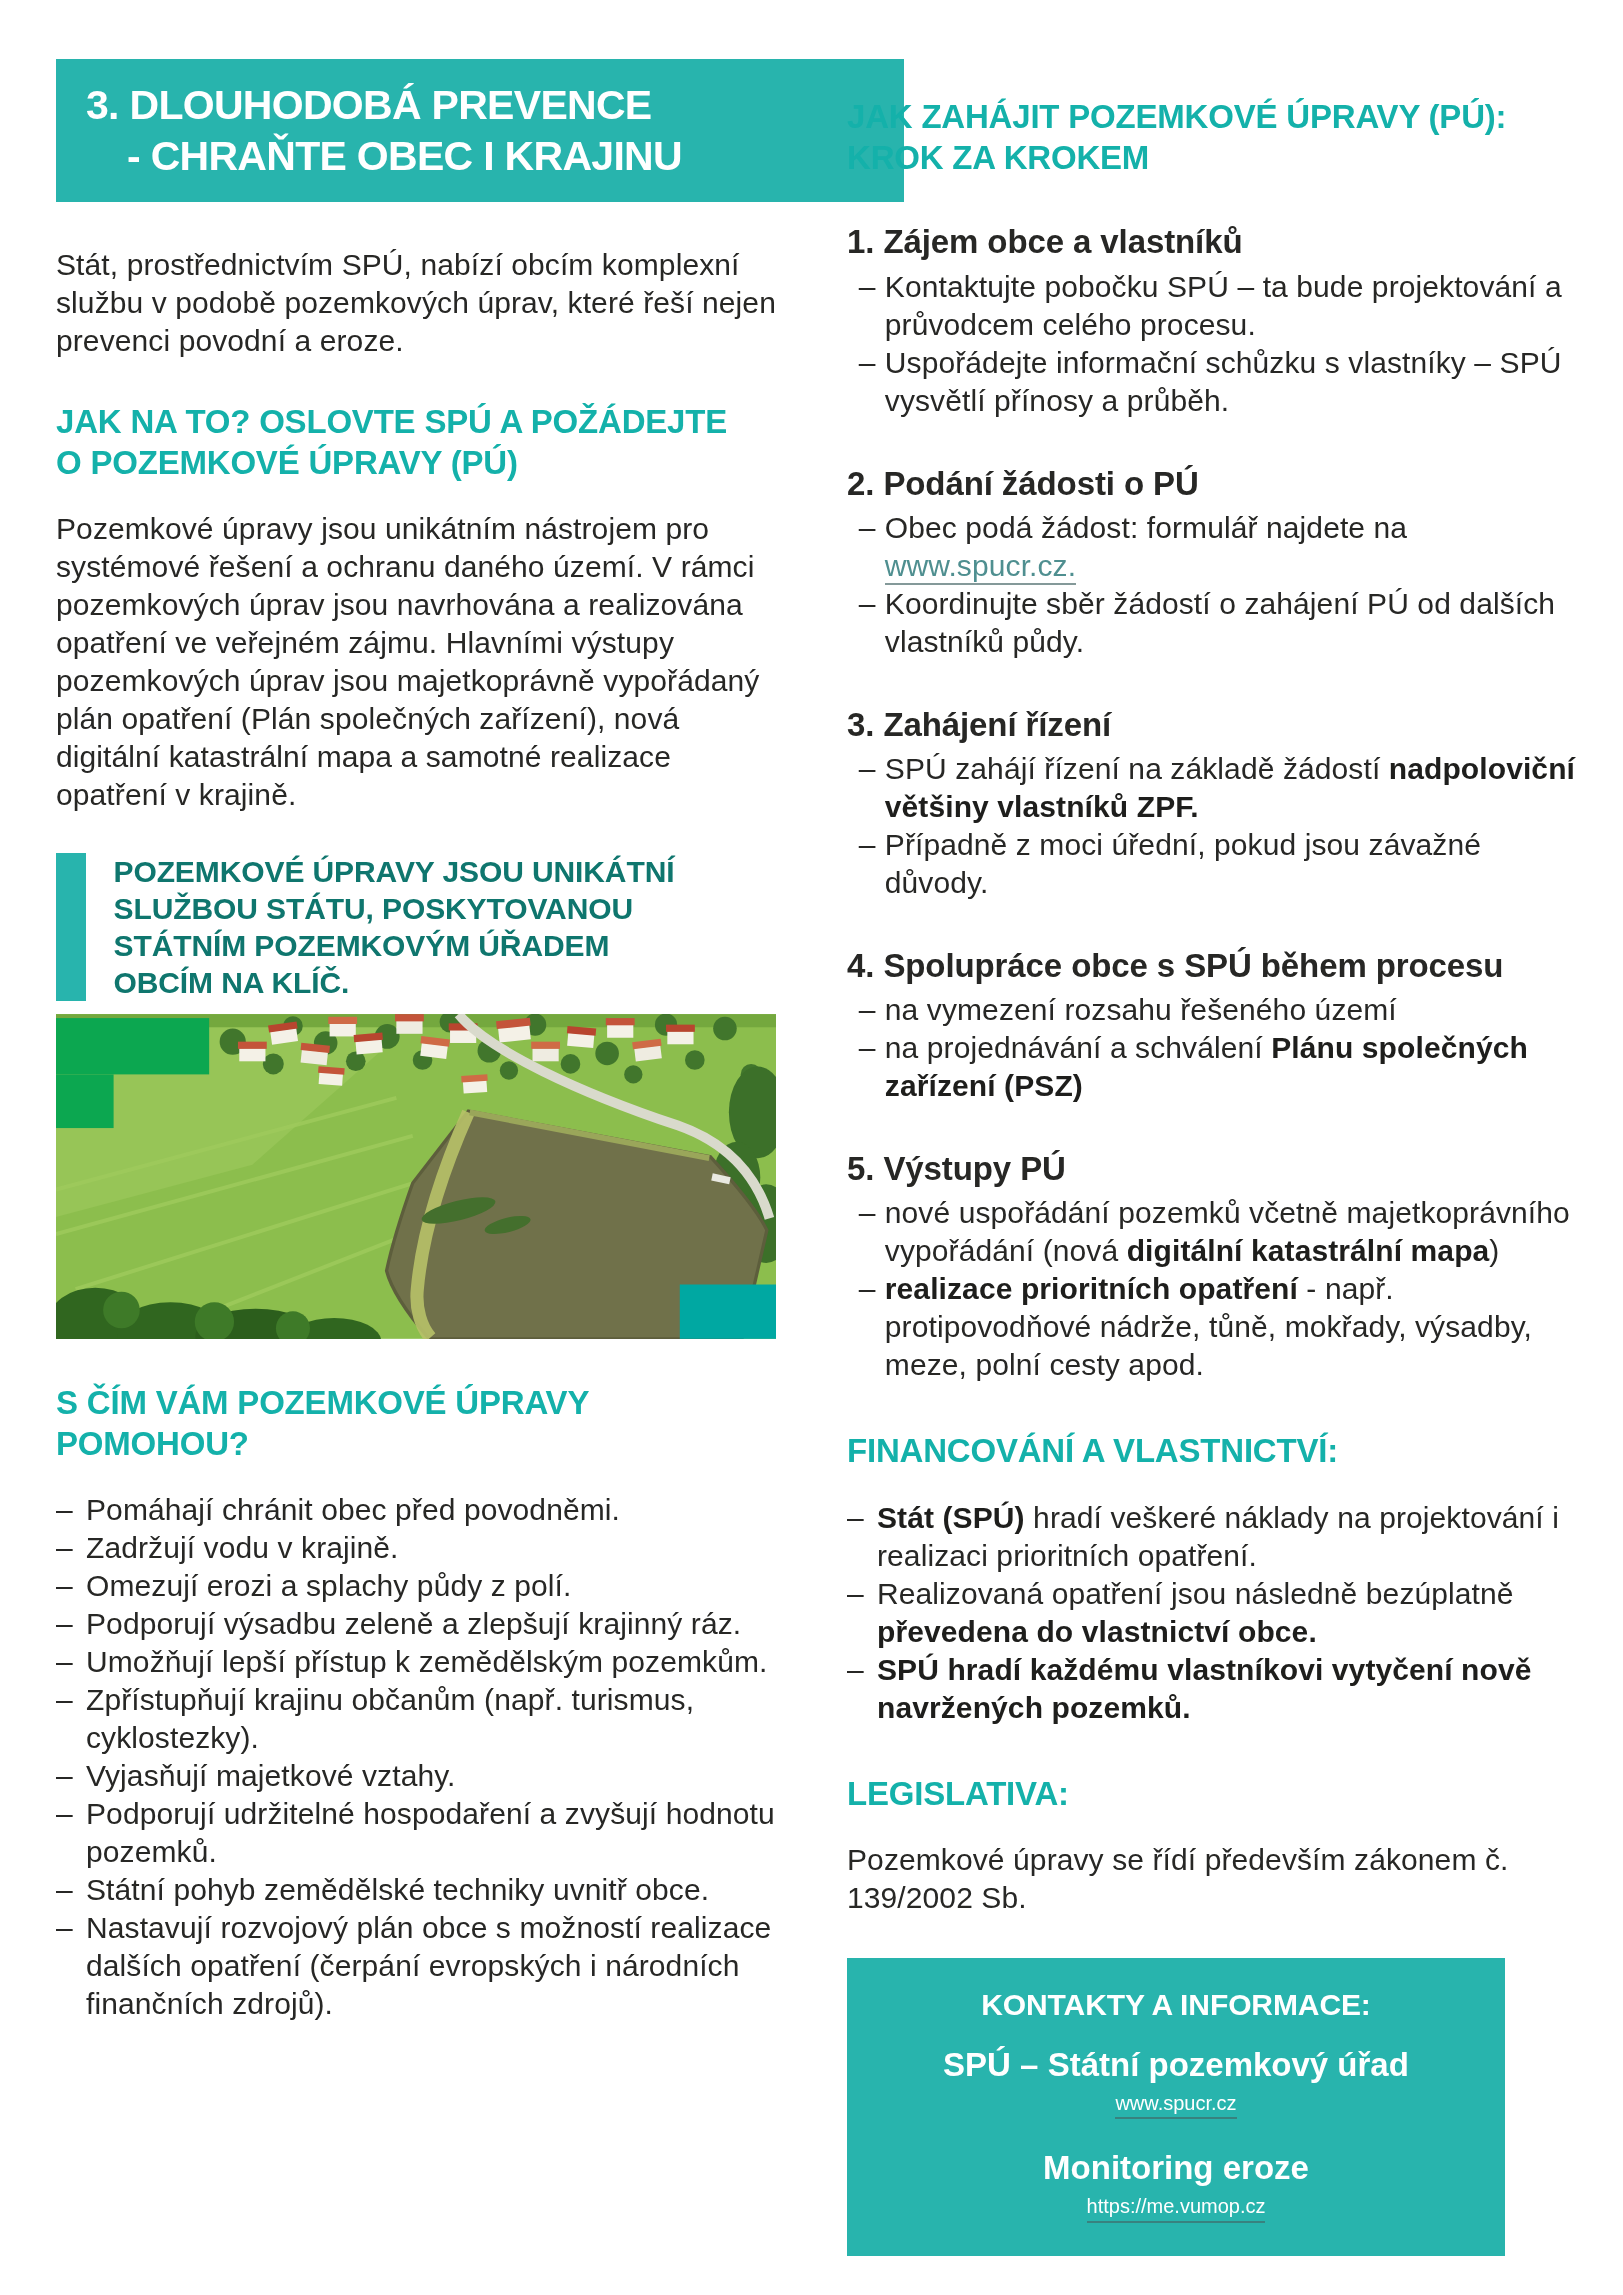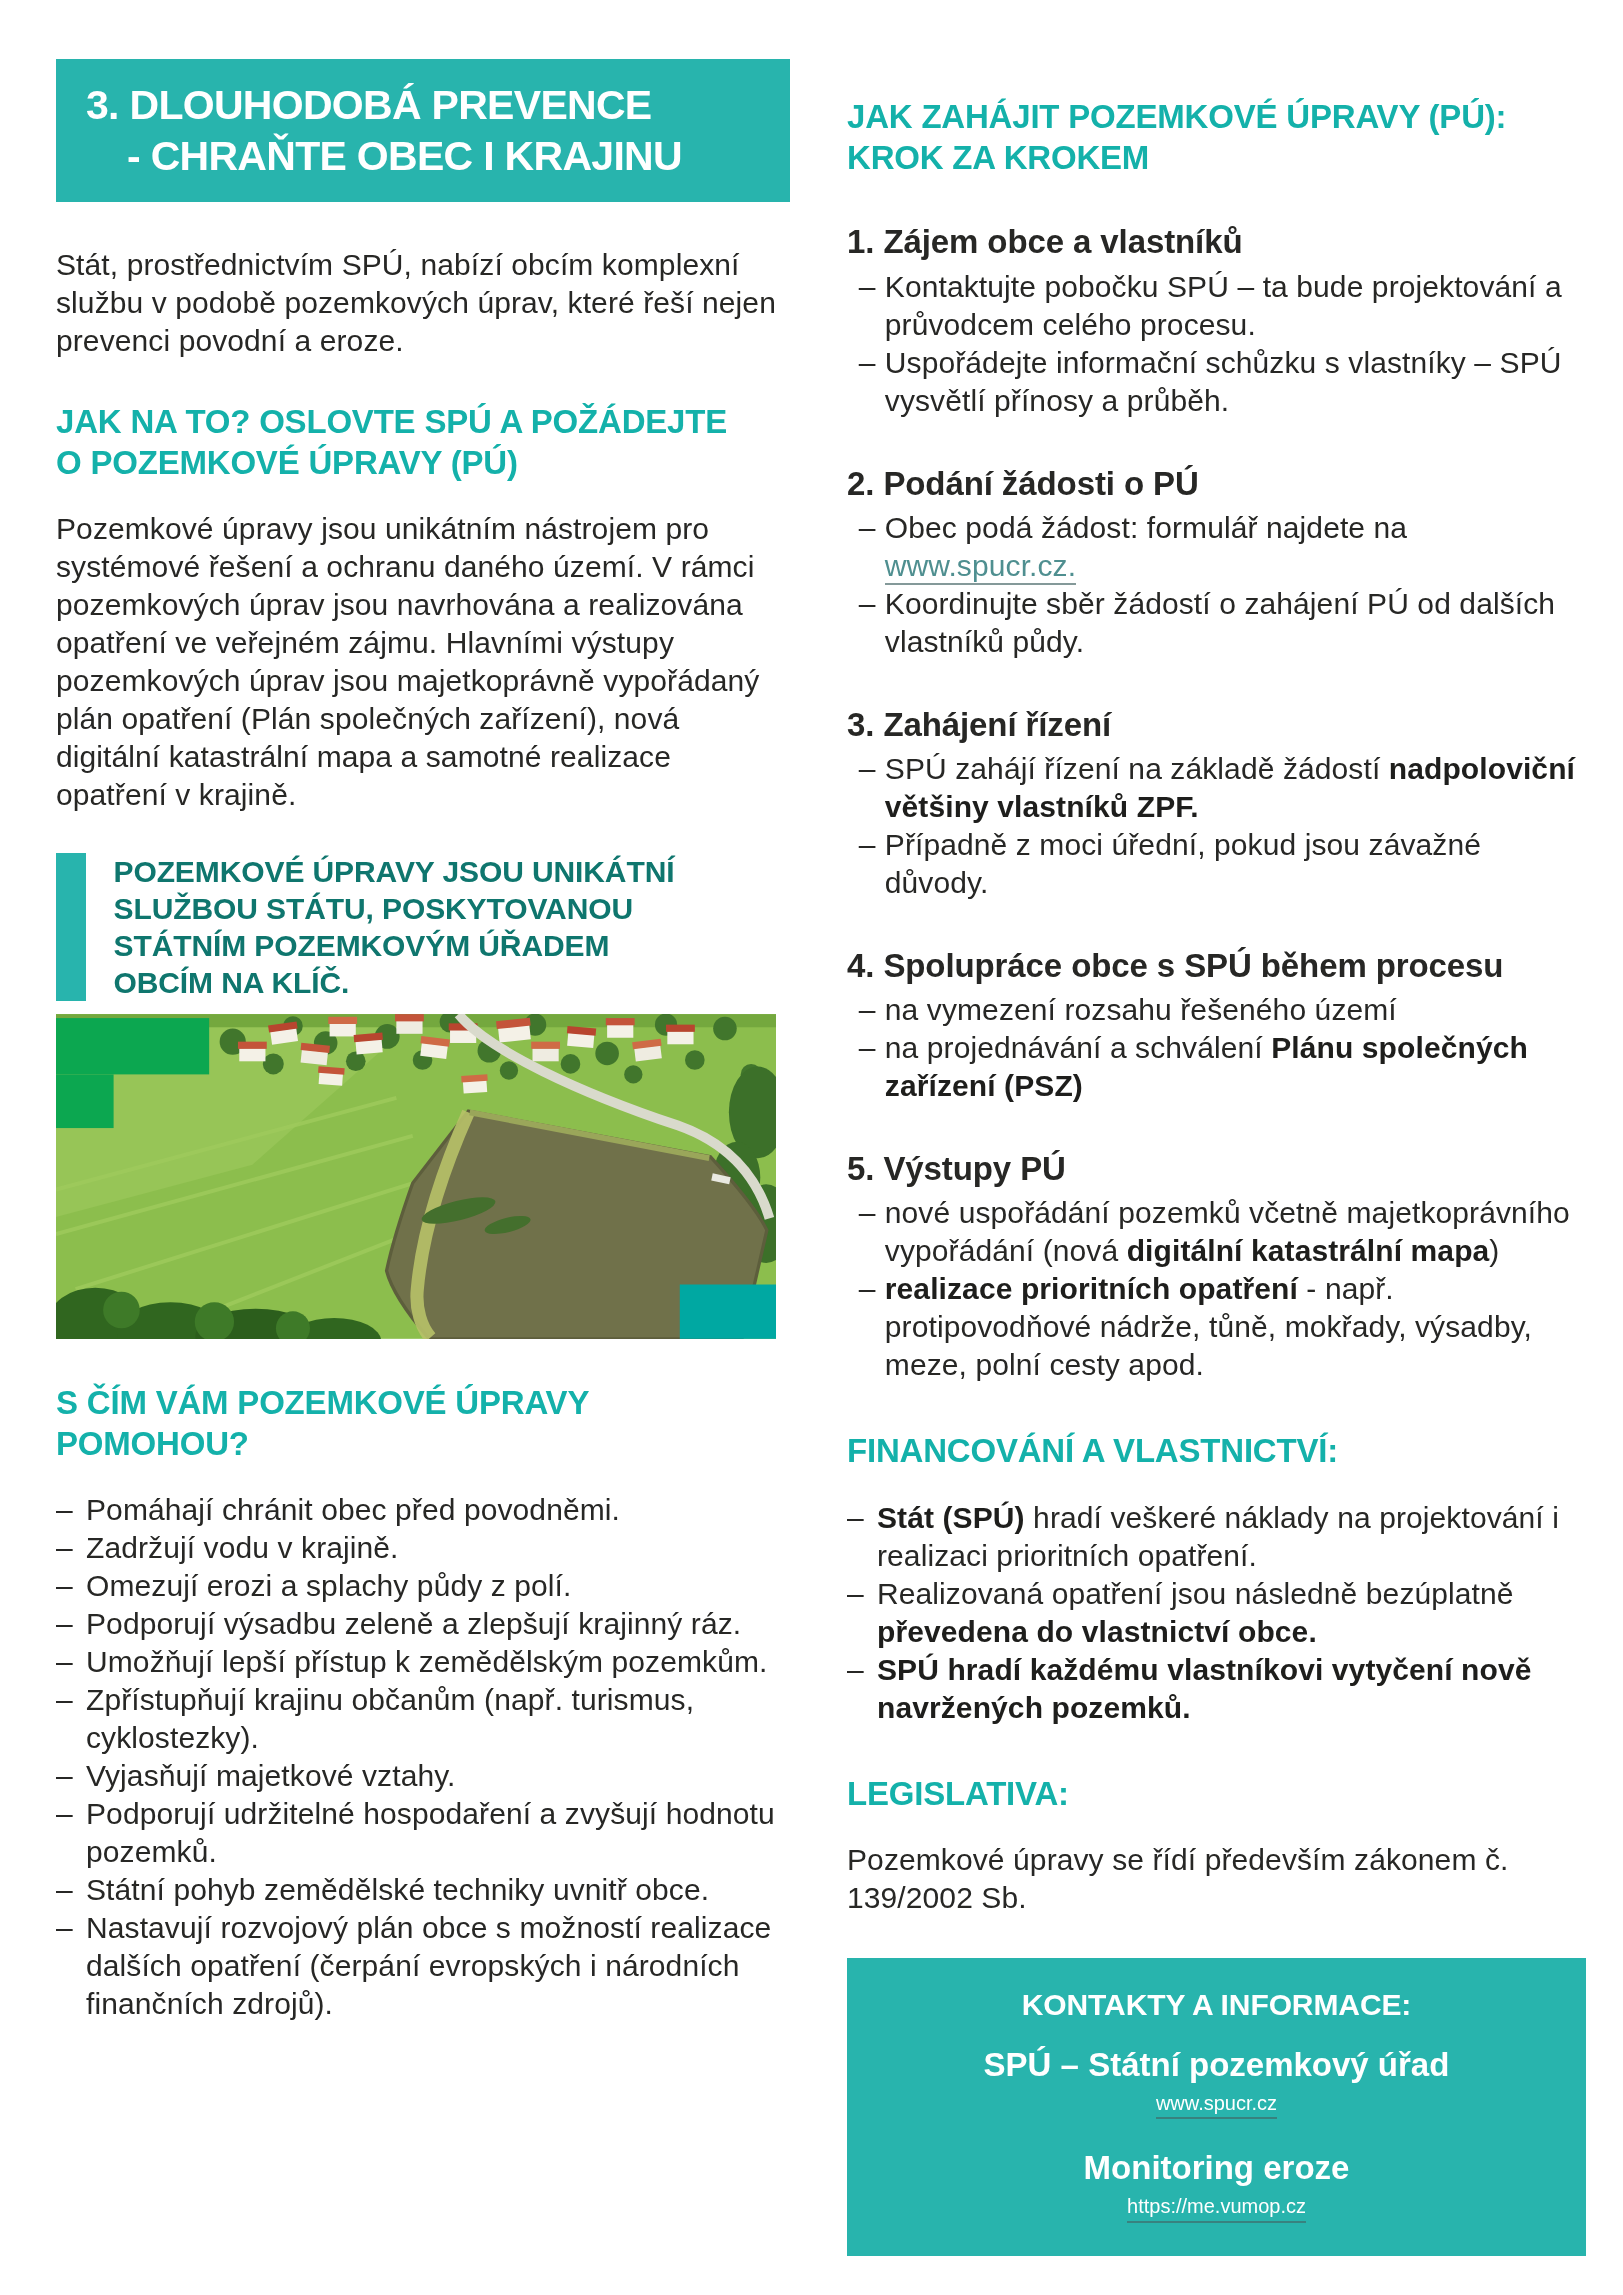--- a/index.html
+++ b/index.html
@@ -14,21 +14,21 @@
     height:2295px;
     background:#ffffff;
     overflow:hidden;
   }
   .col-left  { position:absolute; left:56px;  top:59px;  width:720px; }
   .col-right { position:absolute; left:847px; top:69px; width:739px; }
 
   
   .banner {
     box-sizing:border-box;
-    width:734px;
+    width:848px;
     background:#28b4ad;
     color:#ffffff;
     font-weight:700;
     font-size:41px;
     line-height:51px;
     letter-spacing:-0.7px;
     padding:21px 19.6px 19.6px 30px;
   }
   .banner .l2 { padding-left:41px; }
 
@@ -84,21 +84,21 @@
   .link {
     color:#4f8f90;
     border-bottom:2px solid rgba(110,135,135,0.85);
     padding-bottom:1.3px;
     cursor:pointer;
   }
 
   .contact-box {
     box-sizing:border-box;
     margin-top:41px;
-    width:739px;
+    width:658px;
     background:#28b4ad;
     color:#ffffff;
     text-align:center;
     padding:30px 19.6px 33px;
   }
   .cb-h   { font-size:30px; font-weight:700; letter-spacing:-0.1px; }
   .cb-org { font-size:33px; font-weight:700; margin-top:23.6px; }
   .cb-url {
     display:inline-block;
     font-size:20px;

